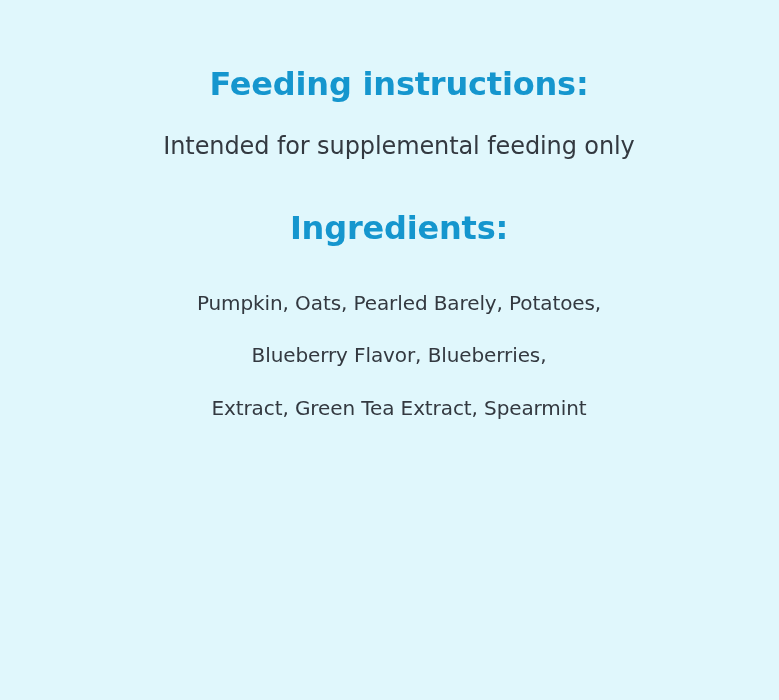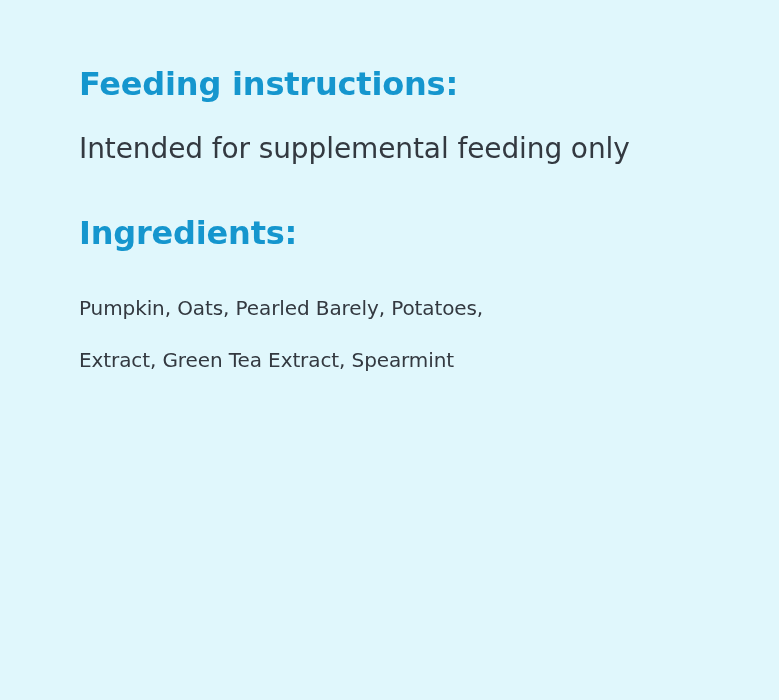--- a/index.html
+++ b/index.html
@@ -16,20 +16,21 @@
     -webkit-font-smoothing: antialiased;
   }
 
   .panel {
     box-sizing: border-box;
     width: 779px;
     height: 700px;
     background: #e0f7fc;
     padding: 0;
     position: relative;
+    text-align: center;
   }
 
   .content {
     position: absolute;
     left: 79px;
     top: 66px;
     width: 640px;
   }
 
   .section-heading {
@@ -41,21 +42,21 @@
     letter-spacing: -0.2px;
     margin: 0;
     padding: 0;
     white-space: nowrap;
   }
 
   .body-text {
     color: #333940;
     font-family: "DejaVu Sans", sans-serif;
     font-weight: normal;
-    font-size: 28px;
+    font-size: 24px;
     line-height: 1.30;
     letter-spacing: -0.1px;
     margin: 0;
     padding: 0;
   }
 
   
   .gap-heading-to-body { height: 27px; }
   .gap-body-to-heading { height: 48px; }
   .gap-heading-to-list  { height: 29px; }
@@ -86,17 +87,18 @@
     <p class="body-text">Intended for supplemental feeding only</p>
 
     <div class="gap-body-to-heading"></div>
 
     <h2 class="section-heading">Ingredients:</h2>
 
     <div class="gap-heading-to-list"></div>
 
     <div class="ingredients-lines">
       <span class="ingredient-line">Pumpkin, Oats, Pearled Barely, Potatoes,</span>
+      <span class="ingredient-line">Blueberry Flavor, Blueberries,</span>
       <span class="ingredient-line">Extract, Green Tea Extract, Spearmint</span>
     </div>
 
   </div>
 </div>
 
 </body></html>

